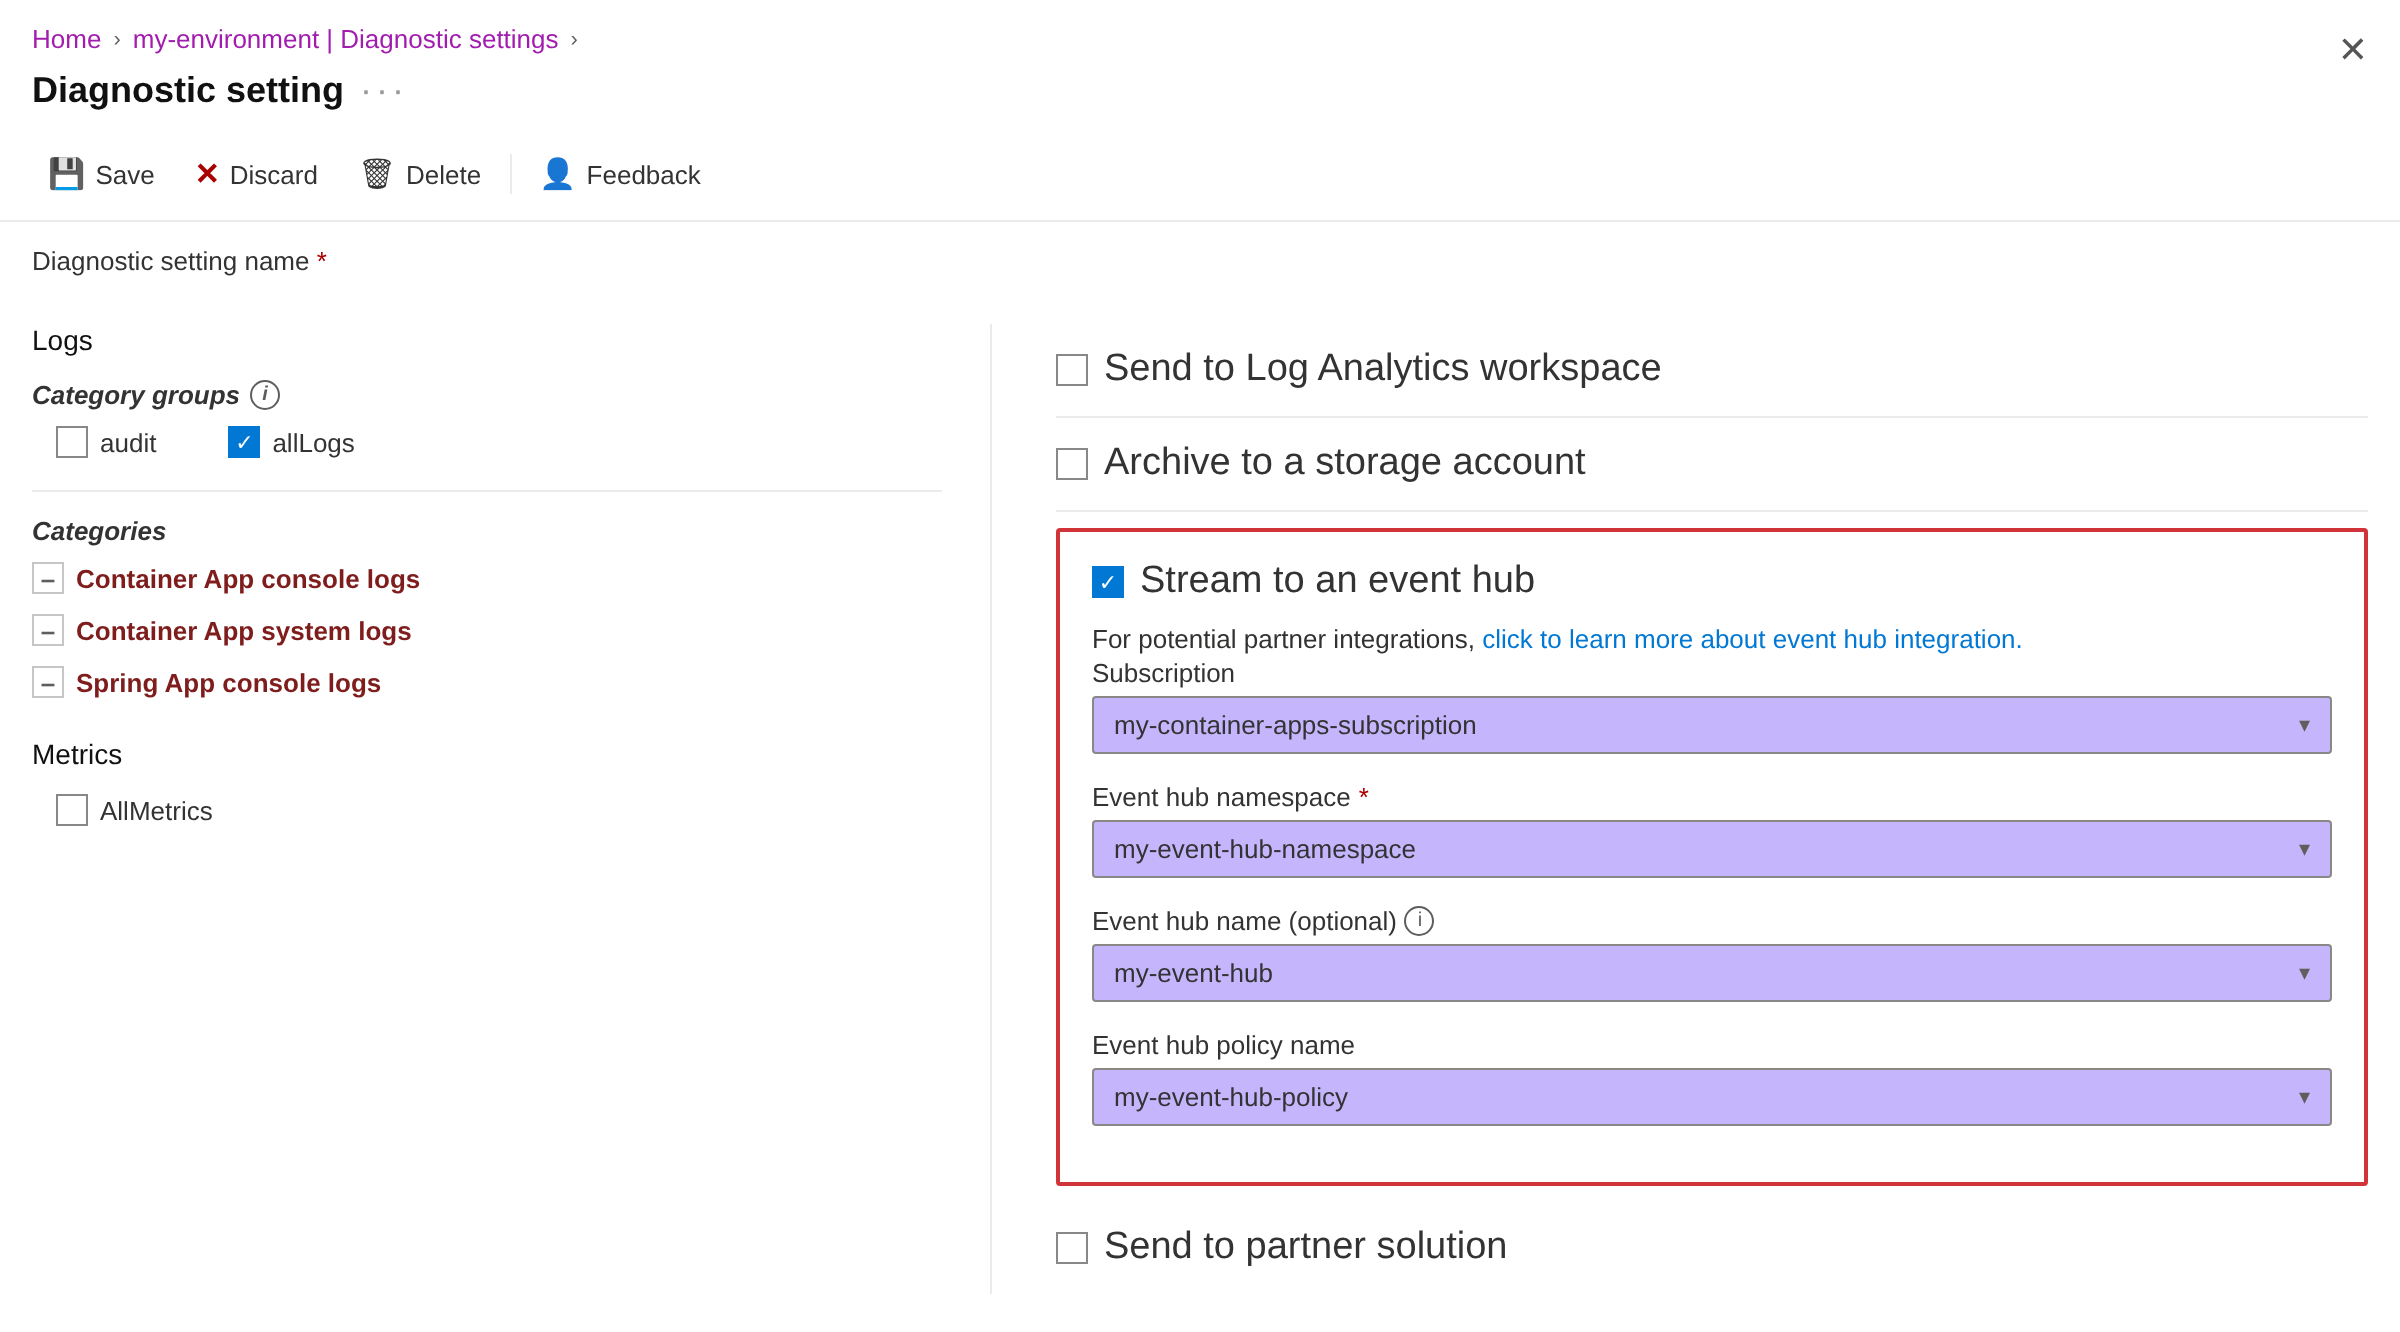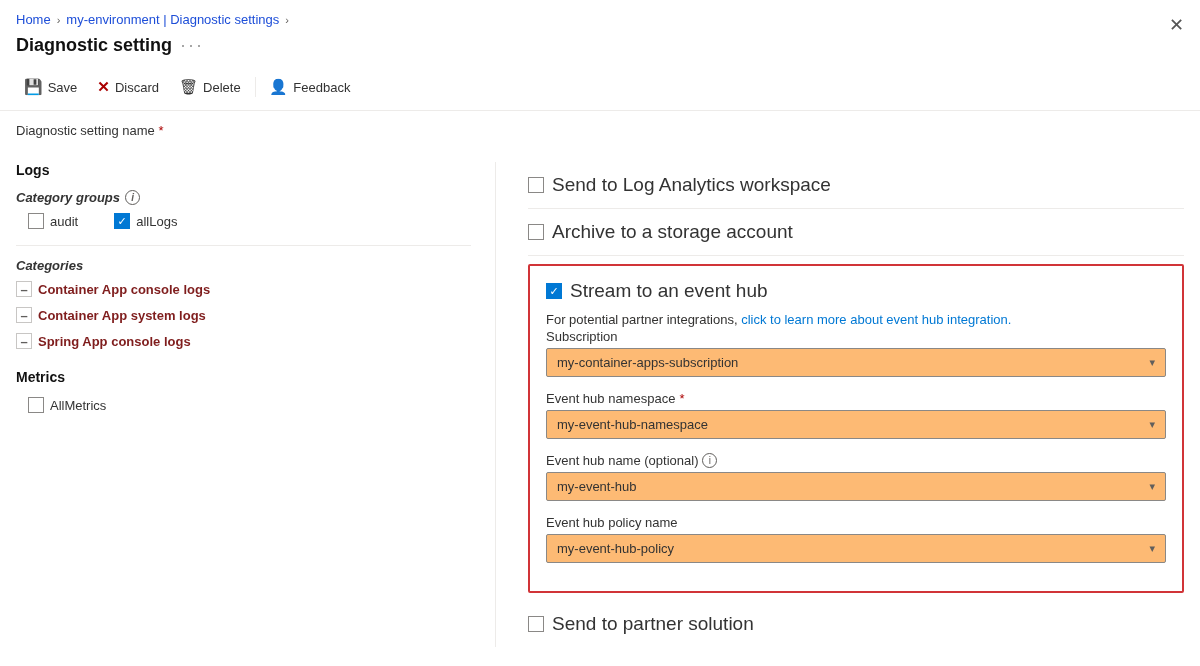--- a/index.html
+++ b/index.html
@@ -1,37 +1,37 @@
 <!DOCTYPE html>
 <html><head>
   <meta charset="utf-8">
   <style>
     * { box-sizing: border-box; margin: 0; padding: 0; }
     body { font-family: 'Segoe UI', Arial, sans-serif; font-size: 13px; background: #fff; color: #333; }
     .page { max-width: 1200px; margin: 0 auto; padding: 0; position: relative; }
     .close-btn { position: absolute; top: 14px; right: 16px; font-size: 18px; cursor: pointer; color: #555; background: none; border: none; }
     .breadcrumb { display: flex; align-items: center; gap: 6px; padding: 12px 16px 4px; font-size: 13px; color: #0078d4; }
     .breadcrumb span { color: #605e5c; }
-    .breadcrumb a { color: #1d4ed8; text-decoration: none; }
+    .breadcrumb a { color: #a21caf; text-decoration: none; }
     .breadcrumb .separator { color: #605e5c; font-size: 11px; }
     .page-title { display: flex; align-items: center; gap: 8px; padding: 4px 16px 12px; }
     .page-title h1 { font-size: 18px; font-weight: 600; color: #111; }
     .page-title .dots { color: #999; font-size: 18px; letter-spacing: 2px; }
     .toolbar { display: flex; align-items: center; gap: 4px; padding: 6px 16px 10px; border-bottom: 1px solid #edebe9; }
     .toolbar-btn { display: flex; align-items: center; gap: 5px; background: none; border: none; cursor: pointer; color: #333; font-size: 13px; padding: 4px 8px; border-radius: 2px; }
     .toolbar-btn .icon { font-size: 15px; }
     .toolbar-btn .icon-x { color: #a00; font-weight: bold; }
     .toolbar-divider { width: 1px; height: 20px; background: #edebe9; margin: 0 2px; }
     .main-content { display: flex; padding: 16px; gap: 0; }
     .left-panel { flex: 0 0 480px; padding-right: 24px; border-right: 1px solid #edebe9; }
     .right-panel { flex: 1; padding-left: 32px; }
     .required { color: #a00; }
     .text-input { flex: 1; border: 1px solid #8a8886; border-radius: 2px; padding: 5px 10px; font-size: 13px; display: flex; align-items: center; justify-content: space-between; min-width: 320px; max-width: 500px; }
     .text-input .check-icon { color: #107c10; font-size: 14px; }
-    .section-title { font-size: 14px; font-weight: 700; margin-bottom: 12px; color: #111; }
+    .section-title { font-size: 14px; font-weight: 400; margin-bottom: 12px; color: #111; }
     .subsection-title { font-size: 13px; font-weight: 600; margin-bottom: 8px; display: flex; align-items: flex-start; gap: 5px; font-style: italic; }
     .info-icon { display: inline-flex; align-items: center; justify-content: center; width: 15px; height: 15px; border-radius: 50%; border: 1px solid #605e5c; color: #605e5c; font-size: 10px; cursor: pointer; }
     .checkbox-group { display: flex; align-items: center; gap: 24px; margin-bottom: 16px; }
     .checkbox-item { display: flex; align-items: center; gap: 6px; cursor: pointer; padding-left: 12px; }
     .checkbox { width: 16px; height: 16px; border: 1px solid #8a8886; background: #fff; display: inline-flex; align-items: center; justify-content: center; flex-shrink: 0; }
     .checkbox.checked { background: #0078d4; border-color: #0078d4; }
     .checkbox.checked::after { content: '✓'; color: #fff; font-size: 11px; }
     .checkbox.indeterminate { background: #fff; border-color: #8a8886; }
     .checkbox.indeterminate::after { content: '–'; color: #605e5c; font-size: 13px; font-weight: bold; }
     .checkbox-label { font-size: 13px; }
@@ -42,21 +42,21 @@
     .separator-line { border: none; border-top: 1px solid #edebe9; margin: 12px 0; }
     
     .dest-option { display: flex; align-items: center; gap: 8px; padding: 12px 0; border-bottom: 1px solid #edebe9; }
     .dest-option-label { font-size: 19px; }
     .event-hub-section { border: 2px solid #d13438; border-radius: 2px; padding: 14px 16px; margin: 8px 0; }
     .event-hub-header { display: flex; align-items: center; gap: 8px; margin-bottom: 10px; }
     .partner-text { font-size: 13px; color: #323130; margin-bottom: 2px; }
     .partner-link { color: #0078d4; text-decoration: none; }
     .dropdown-field { margin-bottom: 14px; }
     .dropdown-label { font-size: 13px; margin-bottom: 4px; display: flex; align-items: center; gap: 4px; }
-    .dropdown-select { width: 100%; border: 1px solid #8a8886; border-radius: 2px; padding: 6px 10px; font-size: 13px; display: flex; align-items: center; justify-content: space-between; cursor: pointer; background: #fdba74; }
+    .dropdown-select { width: 100%; border: 1px solid #8a8886; border-radius: 2px; padding: 6px 10px; font-size: 13px; display: flex; align-items: center; justify-content: space-between; cursor: pointer; background: #c4b5fd; }
     .dropdown-arrow { color: #605e5c; font-size: 11px; }
     .last-dest { display: flex; align-items: center; gap: 8px; padding: 12px 0; margin-top: 4px; }
   </style>
 </head>
 <body>
 
 <div class="page">
   <button class="close-btn">✕</button>
 
   <div class="breadcrumb">

